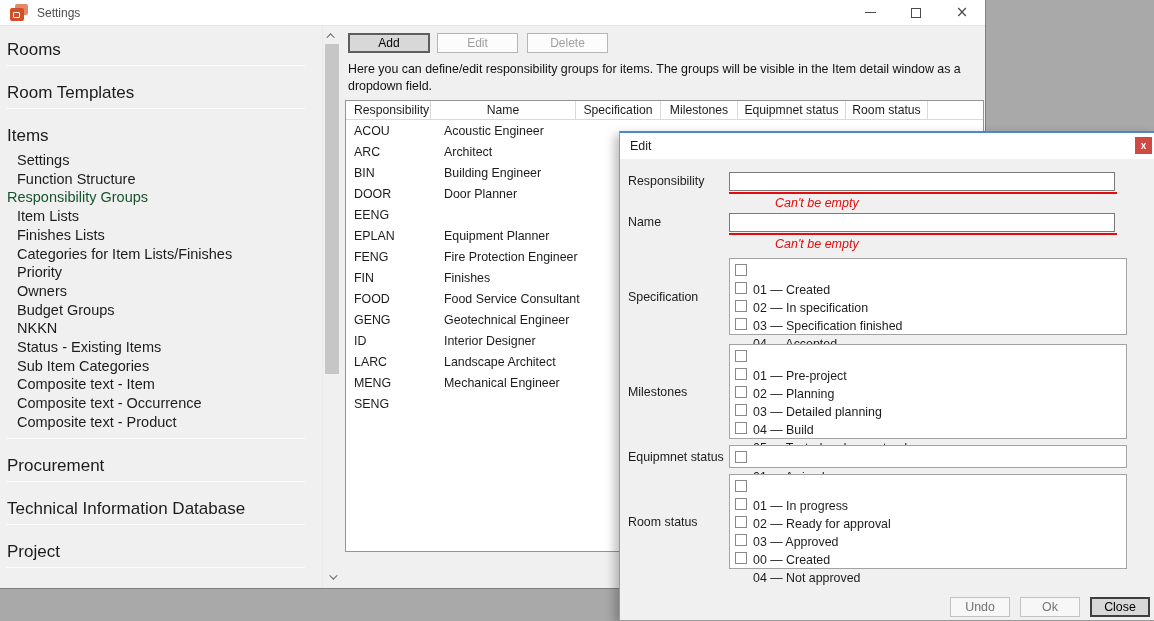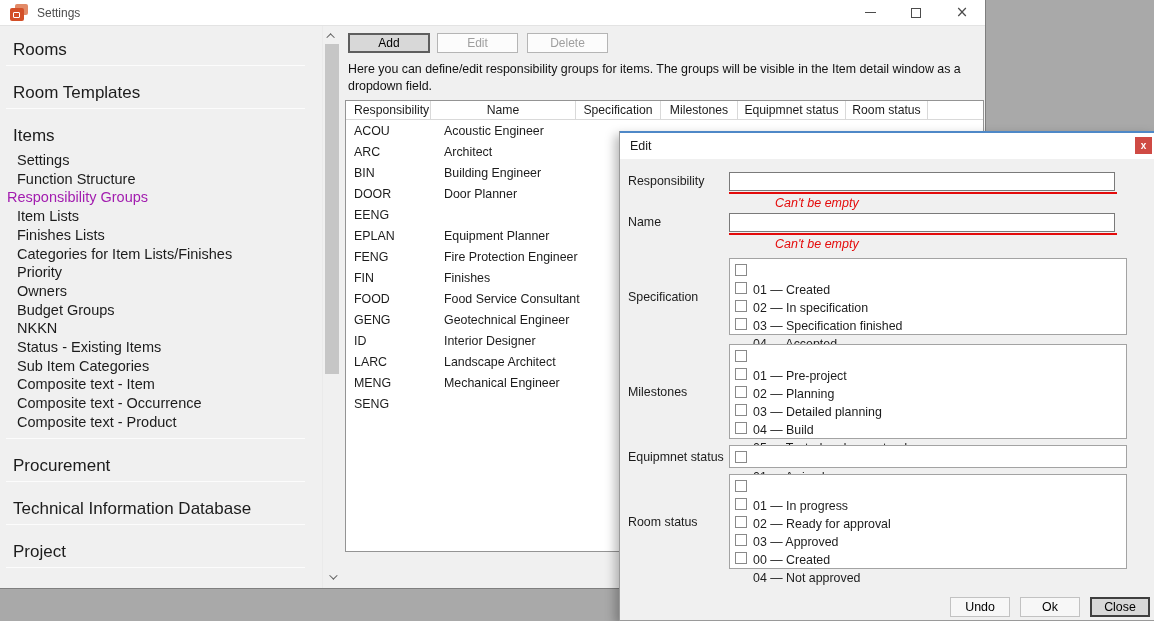--- a/index.html
+++ b/index.html
@@ -35,26 +35,26 @@
   .win-controls { position: absolute; right: 0; top: 0; height: 100%; display: flex; }
   .win-btn { width: 46px; height: 100%; display: flex; align-items: center; justify-content: center; background: transparent; border: none; padding: 0; cursor: default; }
   .glyph-min { width: 11px; height: 1px; background: #4c4c4c; }
   .glyph-max { width: 10px; height: 10px; border: 1px solid #4c4c4c; background: transparent; }
   .glyph-close { font-size: 15px; color: #4c4c4c; line-height: 1; font-family: "DejaVu Sans", sans-serif; }
 
   .win-body { display: flex; height: 562px; }
 
   
   .sidebar { width: 322px; overflow: hidden; }
-  .side-h { font-size: 17px; line-height: 22px; padding-left: 13px; cursor: default; }
+  .side-h { font-size: 17px; line-height: 22px; padding-left: 7px; cursor: default; }
   .mt-a { margin-top: 13px; } .mt-b { margin-top: 16px; } .mt-c { margin-top: 16px; }
   .side-div { height: 1px; background: #fcfcfc; margin: 4px 17px 0 6px; }
   .side-sub { margin-top: 4px; }
   .sub { font-size: 14.5px; line-height: 18.7px; padding-left: 17px; cursor: default; }
-  .sub.selected { color: #a21caf; padding-left: 7px; }
+  .sub.selected { color: #14532d; padding-left: 7px; }
 
   .side-scroll { width: 18px; background: #f0f0f0; position: relative; border-left: 1px solid #eaeaea; }
   .s-arrow { position: absolute; left: 0; width: 100%; height: 15px; display: flex; align-items: center; justify-content: center; }
   .s-arrow.up { top: 2px; } .s-arrow.down { bottom: 4px; }
   .chev { width: 6px; height: 6px; border-left: 1px solid #5f5f5f; border-top: 1px solid #5f5f5f; }
   .chev-up { transform: rotate(45deg) translateY(2px); }
   .chev-down { transform: rotate(225deg) translateY(2px); }
   .s-thumb { position: absolute; left: 2px; top: 18px; width: 14px; height: 330px; background: #c6c6c6; }
 
   
@@ -100,21 +100,21 @@
   .tinput { width: 386px; height: 19px; border: 1px solid #7a7a7a; background: #fff; margin: 0; padding: 0 4px; font-family: inherit; font-size: 12.4px; }
   .red-line { width: 388px; height: 0; border-top: 2px solid #e40b0b; margin-top: 1px; }
   .err { color: #e40b0b; font-style: italic; font-size: 12.5px; margin: 2px 0 0 46px; height: 15px; line-height: 15px; }
   .gbox { width: 398px; border: 1px solid #a3a3a3; background: #fff; padding: 2px 0 1px 5px; }
   .opt { display: flex; align-items: center; height: 18px; cursor: default; }
   .cb { width: 12px; height: 12px; border: 1px solid #898989; background: #fff; margin-right: 6px; flex: none; }
   .opt-label { font-size: 12.4px; margin-top: 40px; }
   .mt12 { margin-top: 12px; } .mt2 { margin-top: 2px; } .mt6 { margin-top: 6px; } .mt9 { margin-top: 9px; }
   .dlg-footer { position: absolute; top: 466px; right: 6px; display: flex; gap: 10px; }
   .btn { width: 60px; height: 20px; font-size: 12.4px; font-family: inherit; display: flex; align-items: center; justify-content: center; padding: 0; }
-  .btn.disabled { background: #f7f7f7; border: 1px solid #c2c2c2; color: #000000; }
+  .btn.disabled { background: #f7f7f7; border: 1px solid #c2c2c2; color: #737373; }
   .btn.primary { background: #d8d8d8; border: 2px solid #3f3f3f; color: #000; }
 </style>
 </head>
 <body>
 
 <div class="desktop">
 
   <div class="window">
 
     <div class="titlebar">

